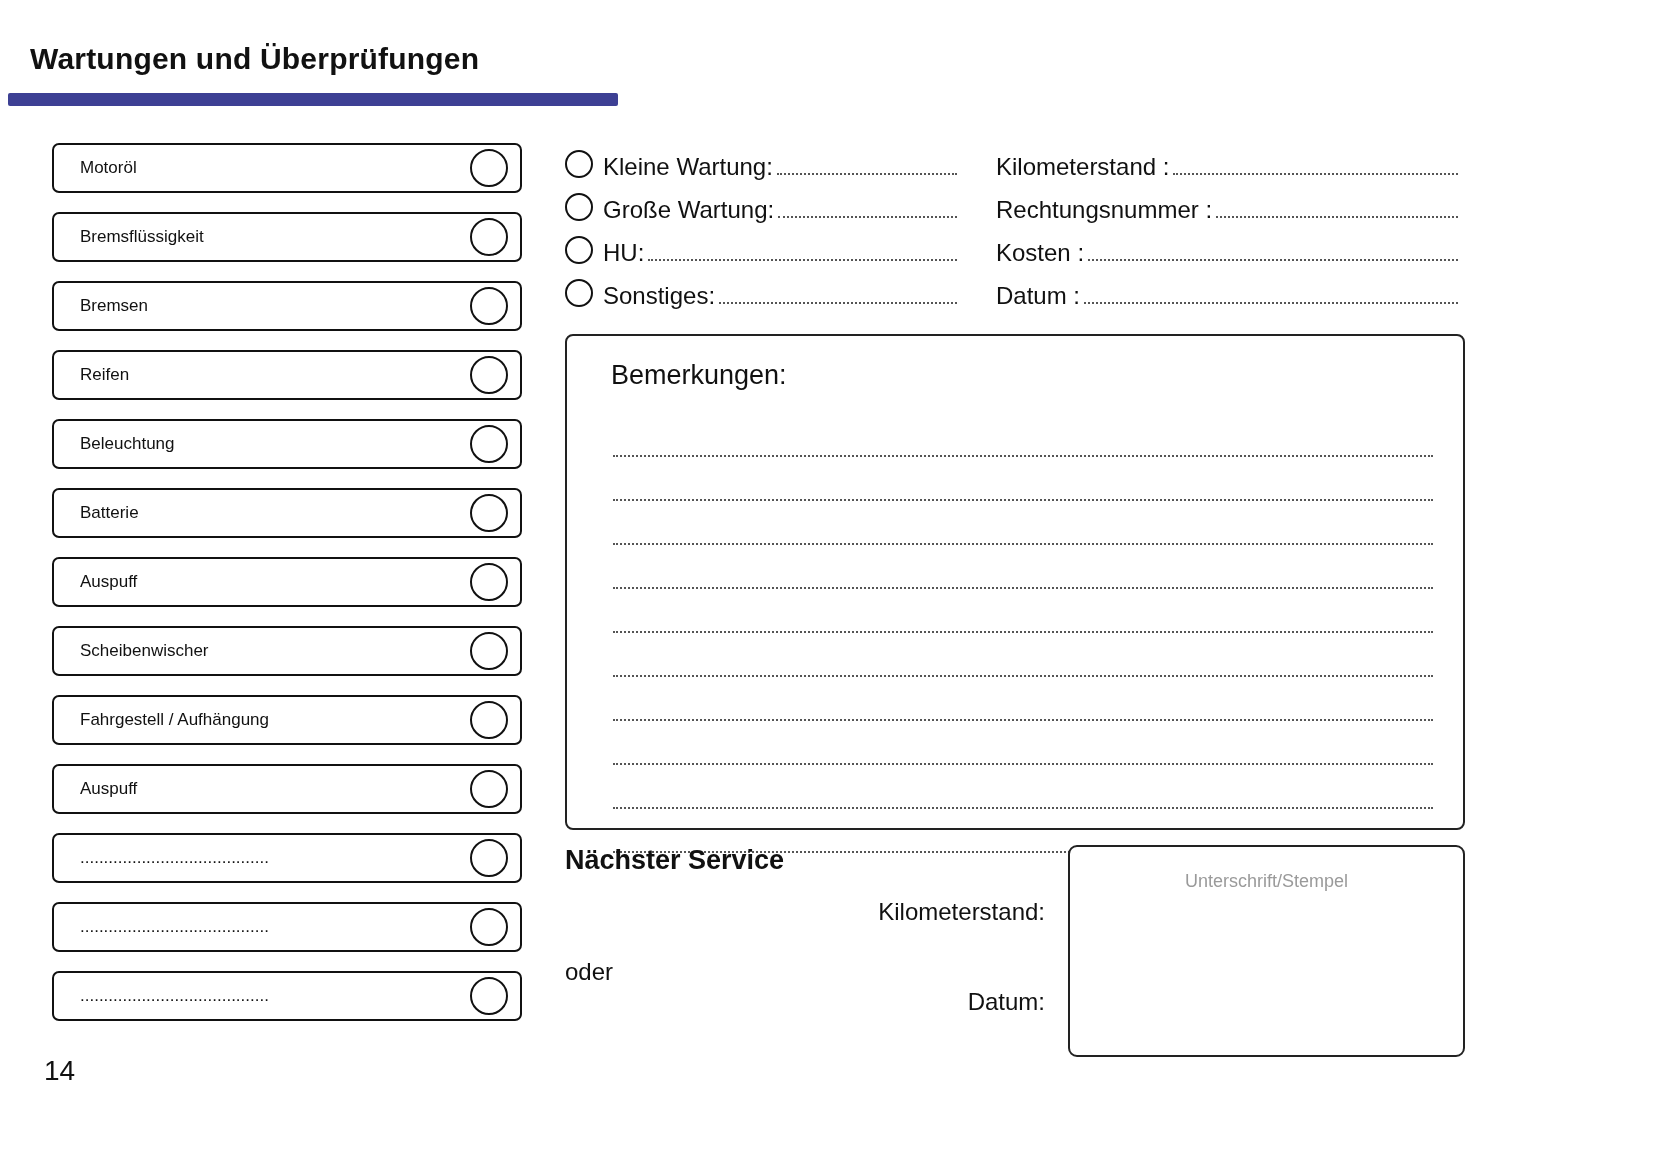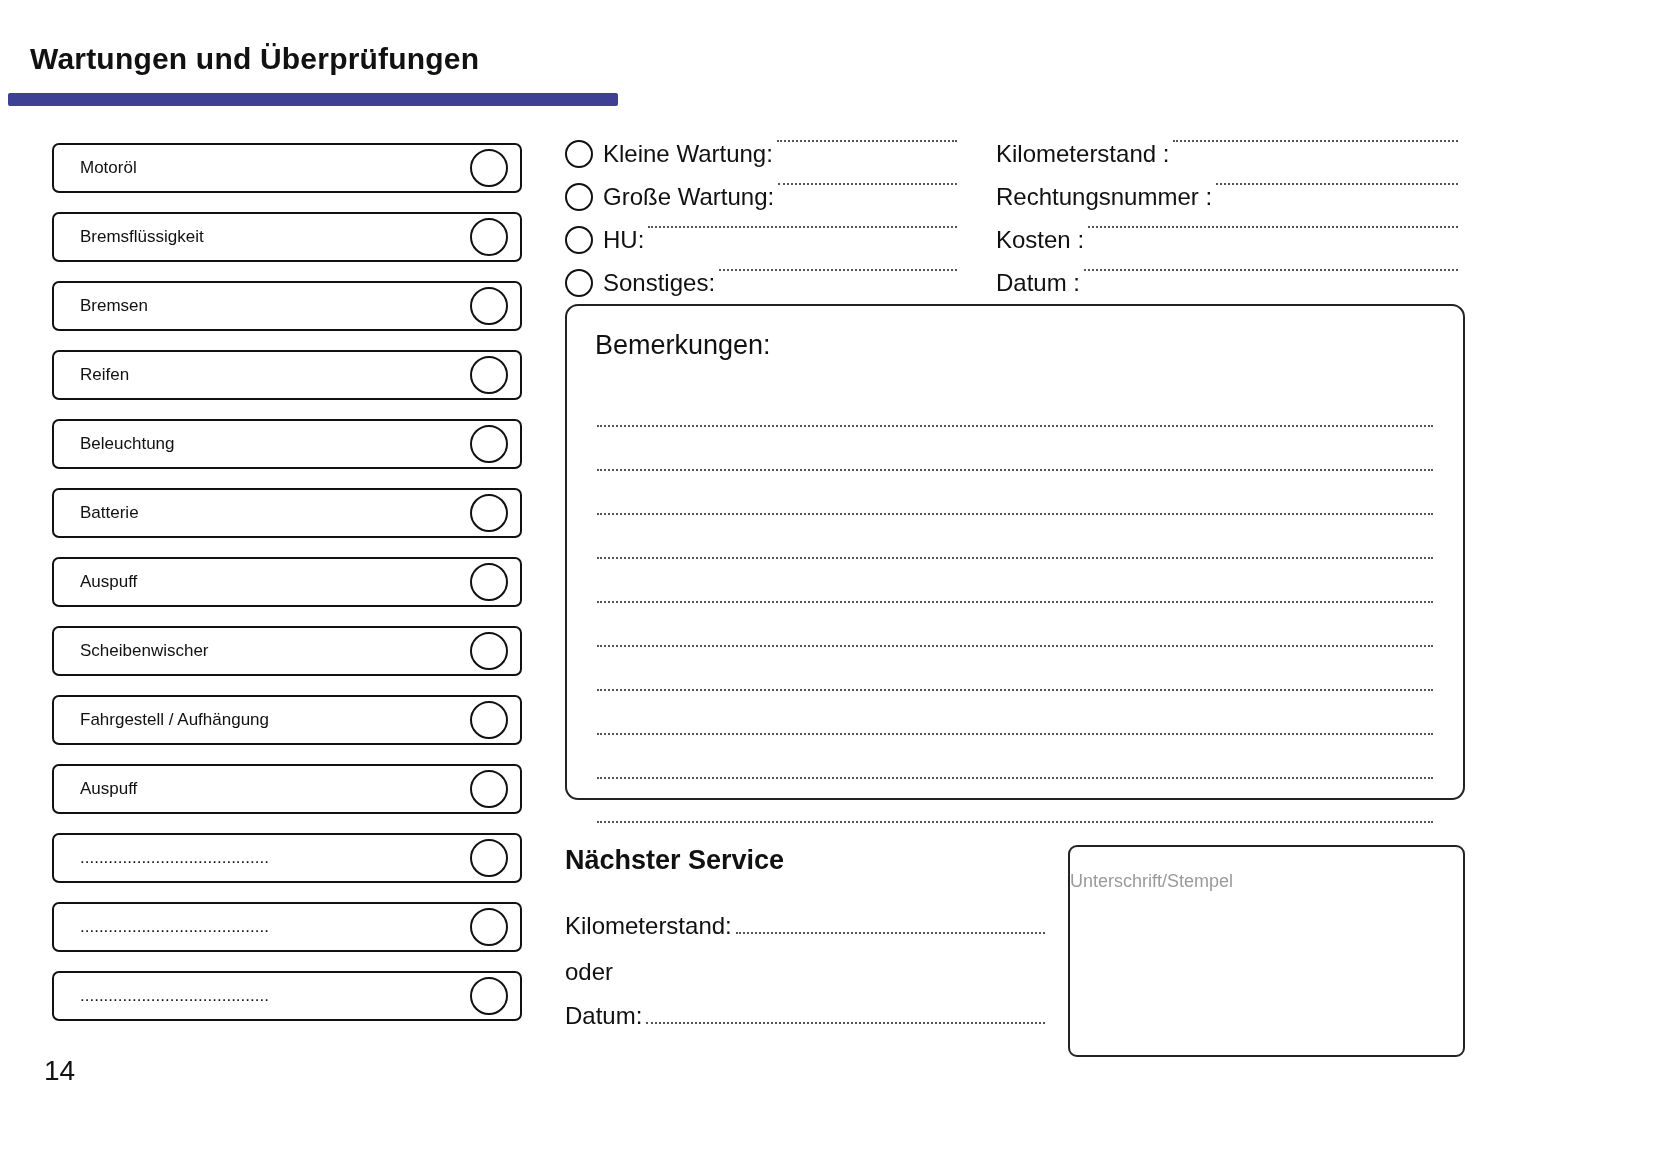--- a/index.html
+++ b/index.html
@@ -13,43 +13,43 @@
   
   .checklist{position:absolute;left:52px;top:143px;width:470px;}
   .check-row{box-sizing:border-box;height:50px;margin-bottom:19px;border:2.5px solid #111;
              border-radius:7px;display:flex;align-items:center;padding:0 12px 0 26px;background:#fff;}
   .check-label{font-size:17px;flex:1;white-space:nowrap;overflow:hidden;}
   .check-circle{width:34px;height:34px;border:2.5px solid #111;border-radius:50%;flex:0 0 auto;background:#fff;}
 
   
   .svc-types{position:absolute;left:565px;top:140px;width:392px;}
   .svc-details{position:absolute;left:996px;top:140px;width:462px;}
-  .svc-row{display:flex;height:43px;}
+  .svc-row{display:flex;align-items:flex-end;height:43px;}
   .svc-circle{width:24px;height:24px;border:2.5px solid #111;border-radius:50%;flex:0 0 auto;
               margin:0 10px 5px 0;background:#fff;}
   .svc-label{font-size:24px;white-space:nowrap;padding-bottom:2px;}
   .dots{flex:1;border-bottom:2px dotted #555;margin:0 0 8px 4px;height:0;}
 
   
-  .remarks-box{position:absolute;left:565px;top:304px;width:900px;height:496px;box-sizing:border-box;
-               border:2.5px solid #222;border-radius:13px;background:#fff;}
+  .remarks-box{position:absolute;left:565px;top:334px;width:900px;height:496px;box-sizing:border-box;
+               border:2.5px solid #222;border-radius:8px;background:#fff;padding-left:16px;}
   .remarks-label{font-size:27px;margin:24px 0 0 28px;}
   .remarks-lines{margin:22px 30px 0 30px;}
   .remarks-line{height:42px;border-bottom:2px dotted #555;}
 
   
   .next-service{position:absolute;left:565px;top:845px;width:480px;}
   .ns-heading{font-size:27px;font-weight:bold;margin-bottom:22px;}
-  .ns-row{display:flex;align-items:flex-end;height:44px;}
+  .ns-row{display:flex;align-items:flex-end;height:44px;flex-direction:column;}
   .ns-label{font-size:24px;white-space:nowrap;padding-bottom:2px;}
   .ns-oder{font-size:24px;height:44px;display:flex;align-items:flex-end;padding-bottom:2px;}
 
   
   .sign-box{position:absolute;left:1068px;top:845px;width:397px;height:212px;box-sizing:border-box;
-            border:2px solid #222;border-radius:9px;background:#fff;}
+            border:2px solid #222;border-radius:9px;background:#fff;text-align:center;}
   .sign-label{margin-top:24px;font-size:18px;color:#9a9a9a;}
 
   .page-number{position:absolute;left:44px;top:1055px;font-size:28px;}
 </style>
 </head>
 <body>
 
 <div class="page">
 
   <div class="title">Wartungen und Überprüfungen</div>

